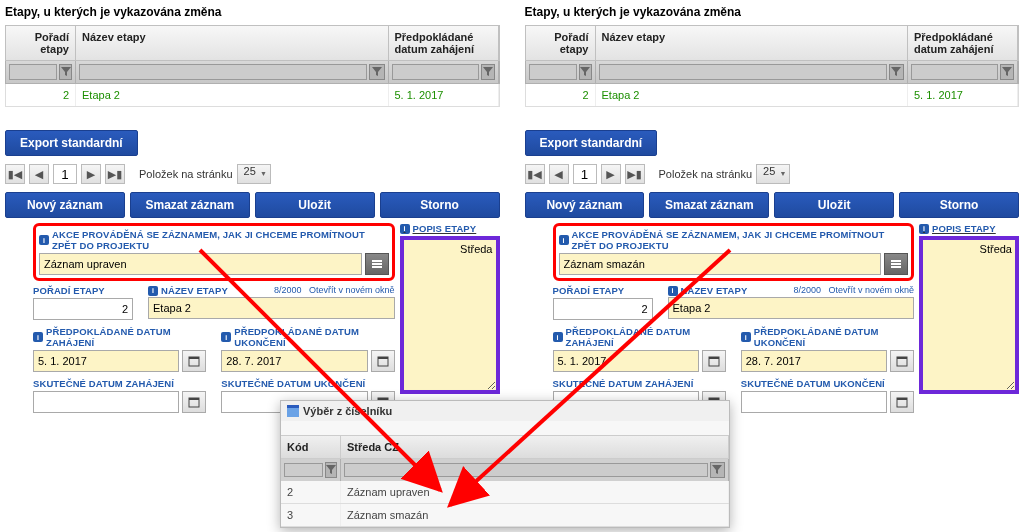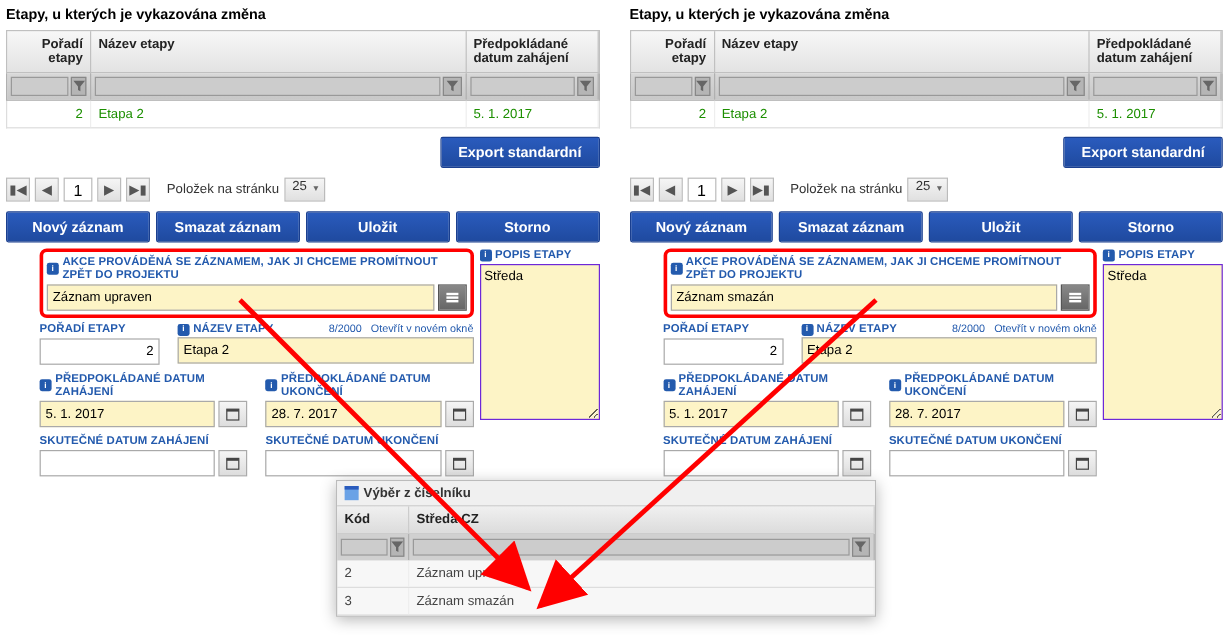--- a/index.html
+++ b/index.html
@@ -13,53 +13,53 @@
   .grid-filter .fcol { display:flex; align-items:center; border-right:1px solid #b0b0b0; padding:3px; }
   .grid-filter input { width:100%; height:16px; background:#ccc; border:1px solid #999; }
   .funnel { width:16px; height:16px; background:#b5b5b5; margin-left:2px; display:flex; align-items:center; justify-content:center; border:1px solid #888;}
   .funnel svg { width:10px; height:10px; fill:#666; }
   .grid-row { display:flex; border-left:1px solid #ddd; border-right:1px solid #ddd; border-bottom:1px solid #ddd; }
   .grid-row .cell { padding:5px 6px; border-right:1px solid #eee; color:#1c8f00; font-weight:normal; }
   .c1 { width:70px; text-align:right; }
   .c2 { flex:1; }
   .c3 { width:110px; }
   .blue-btn { background: linear-gradient(#2a5bbd,#1f4a9f); color:#fff; font-weight:bold; border:1px solid #1a3f8f; padding:5px 14px; font-size:12px; cursor:pointer; border-radius:2px; }
-  .export-row { display:flex; justify-content:flex-end; margin-top:7px; }
+  .export-row { display:flex; margin-top:23px; }
   .pager { display:flex; align-items:center; gap:4px; margin:8px 0; font-size:11px; color:#333;}
   .pager .pbtn { width:20px; height:20px; background:linear-gradient(#f5f5f5,#e0e0e0); border:1px solid #bbb; display:flex; align-items:center; justify-content:center; cursor:pointer; color:#555;}
   .pager .pinput { width:24px; height:20px; text-align:center; border:1px solid #bbb; background:#fff;}
   .pager .combo { height:20px; border:1px solid #bbb; background:linear-gradient(#f5f5f5,#e0e0e0); padding:0 14px 0 6px; position:relative;}
   .pager .combo::after { content:'▼'; font-size:7px; position:absolute; right:3px; top:5px; color:#666;}
   .action-row { display:flex; gap:5px; margin:5px 0;}
   .action-row .blue-btn { flex:1; text-align:center; }
   .form-area { display:flex; gap:5px; }
   .form-left { flex:1;margin-left:28px; }
-  .form-right { width:100px; }
+  .form-right { width:100px;text-decoration:underline; }
   .lbl { font-size:9.5px; font-weight:bold; color:#235aad; letter-spacing:0.1px; margin-bottom:2px; display:flex; align-items:center; gap:3px;}
   .lbl .info { width:10px; height:10px; background:#235aad; color:#fff; border-radius:2px; display:inline-flex; align-items:center; justify-content:center; font-size:7px; font-weight:bold; flex-shrink:0;}
   .field-row { display:flex; gap:15px; margin-bottom:6px;}
   .field-group { flex:1; }
   .field-group.small { flex:0 0 100px;}
   .input-bg { background:#fdf4c6; }
   .input-bg-white { background:#fff; }
   .finput { width:100%; height:22px; border:1px solid #a9a9a9; padding:2px 4px; font-size:11px; }
   .finput-with-btn { position:relative; display:flex;}
   .finput-with-btn .finput { flex:1; }
   .icon-btn { width:24px; height:22px; background:linear-gradient(#888,#666); border:1px solid #555; display:flex; align-items:center; justify-content:center; cursor:pointer; margin-left:3px;}
   .icon-btn svg { width:12px; height:12px; fill:#fff;}
   .icon-btn.cal svg { fill:#444;}
   .icon-btn.cal { background:linear-gradient(#f5f5f5,#ddd); border-color:#aaa;}
-  .textarea-yellow { width:100%; height:130px; background:#fdf4c6; border:1px solid #6d28d9; padding:3px; font-size:11px;}
+  .textarea-yellow { width:100%; height:158px; background:#fdf4c6; border:4px solid #6d28d9; padding:3px; font-size:11px;text-align:right;}
   .sub-info { font-size:9px; color:#235aad; display:flex; justify-content:space-between; margin-bottom:1px;}
   .red-box { border:3px solid #ff0000; border-radius:6px; padding:3px; margin-bottom:4px;}
   
   .popup { position:absolute; left:280px; top:400px; width:450px; background:#f7f7f7; border:1px solid #bbb; box-shadow:0 3px 12px rgba(0,0,0,0.3);}
   .popup-title { display:flex; align-items:center; gap:4px; padding:4px 6px; font-size:11px; font-weight:bold; color:#333; background:#f0f0f0;}
   .popup-title .pico { width:12px; height:12px; }
-  .popup-grid-head { display:flex; background:linear-gradient(#f0f0f0,#dcdcdc); border-top:1px solid #ccc; border-bottom:1px solid #ccc; }
+  .popup-grid-head { display:flex; background:linear-gradient(#f0f0f0,#dcdcdc); border-top:1px solid #ccc; border-bottom:1px solid #ccc; margin-top:14px;}
   .popup-grid-head .pcol { padding:5px 6px; font-weight:bold; font-size:11px; border-right:1px solid #ccc; color:#222;}
   .popup-filter { display:flex; background:#d0d0d0;}
   .popup-filter .pfcol { display:flex; align-items:center; padding:3px; border-right:1px solid #b0b0b0;}
   .popup-filter input { width:100%; height:14px; background:#ccc; border:1px solid #999;}
   .popup-row { display:flex; border-bottom:1px solid #ddd;}
   .popup-row .pcell { padding:5px 6px; border-right:1px solid #eee; font-size:11px; color:#444;}
   .pc1 { width:60px;}
   .pc2 { flex:1;}
   
   .arrow-layer { position:absolute; left:0; top:0; width:1024px; height:532px; pointer-events:none;}

